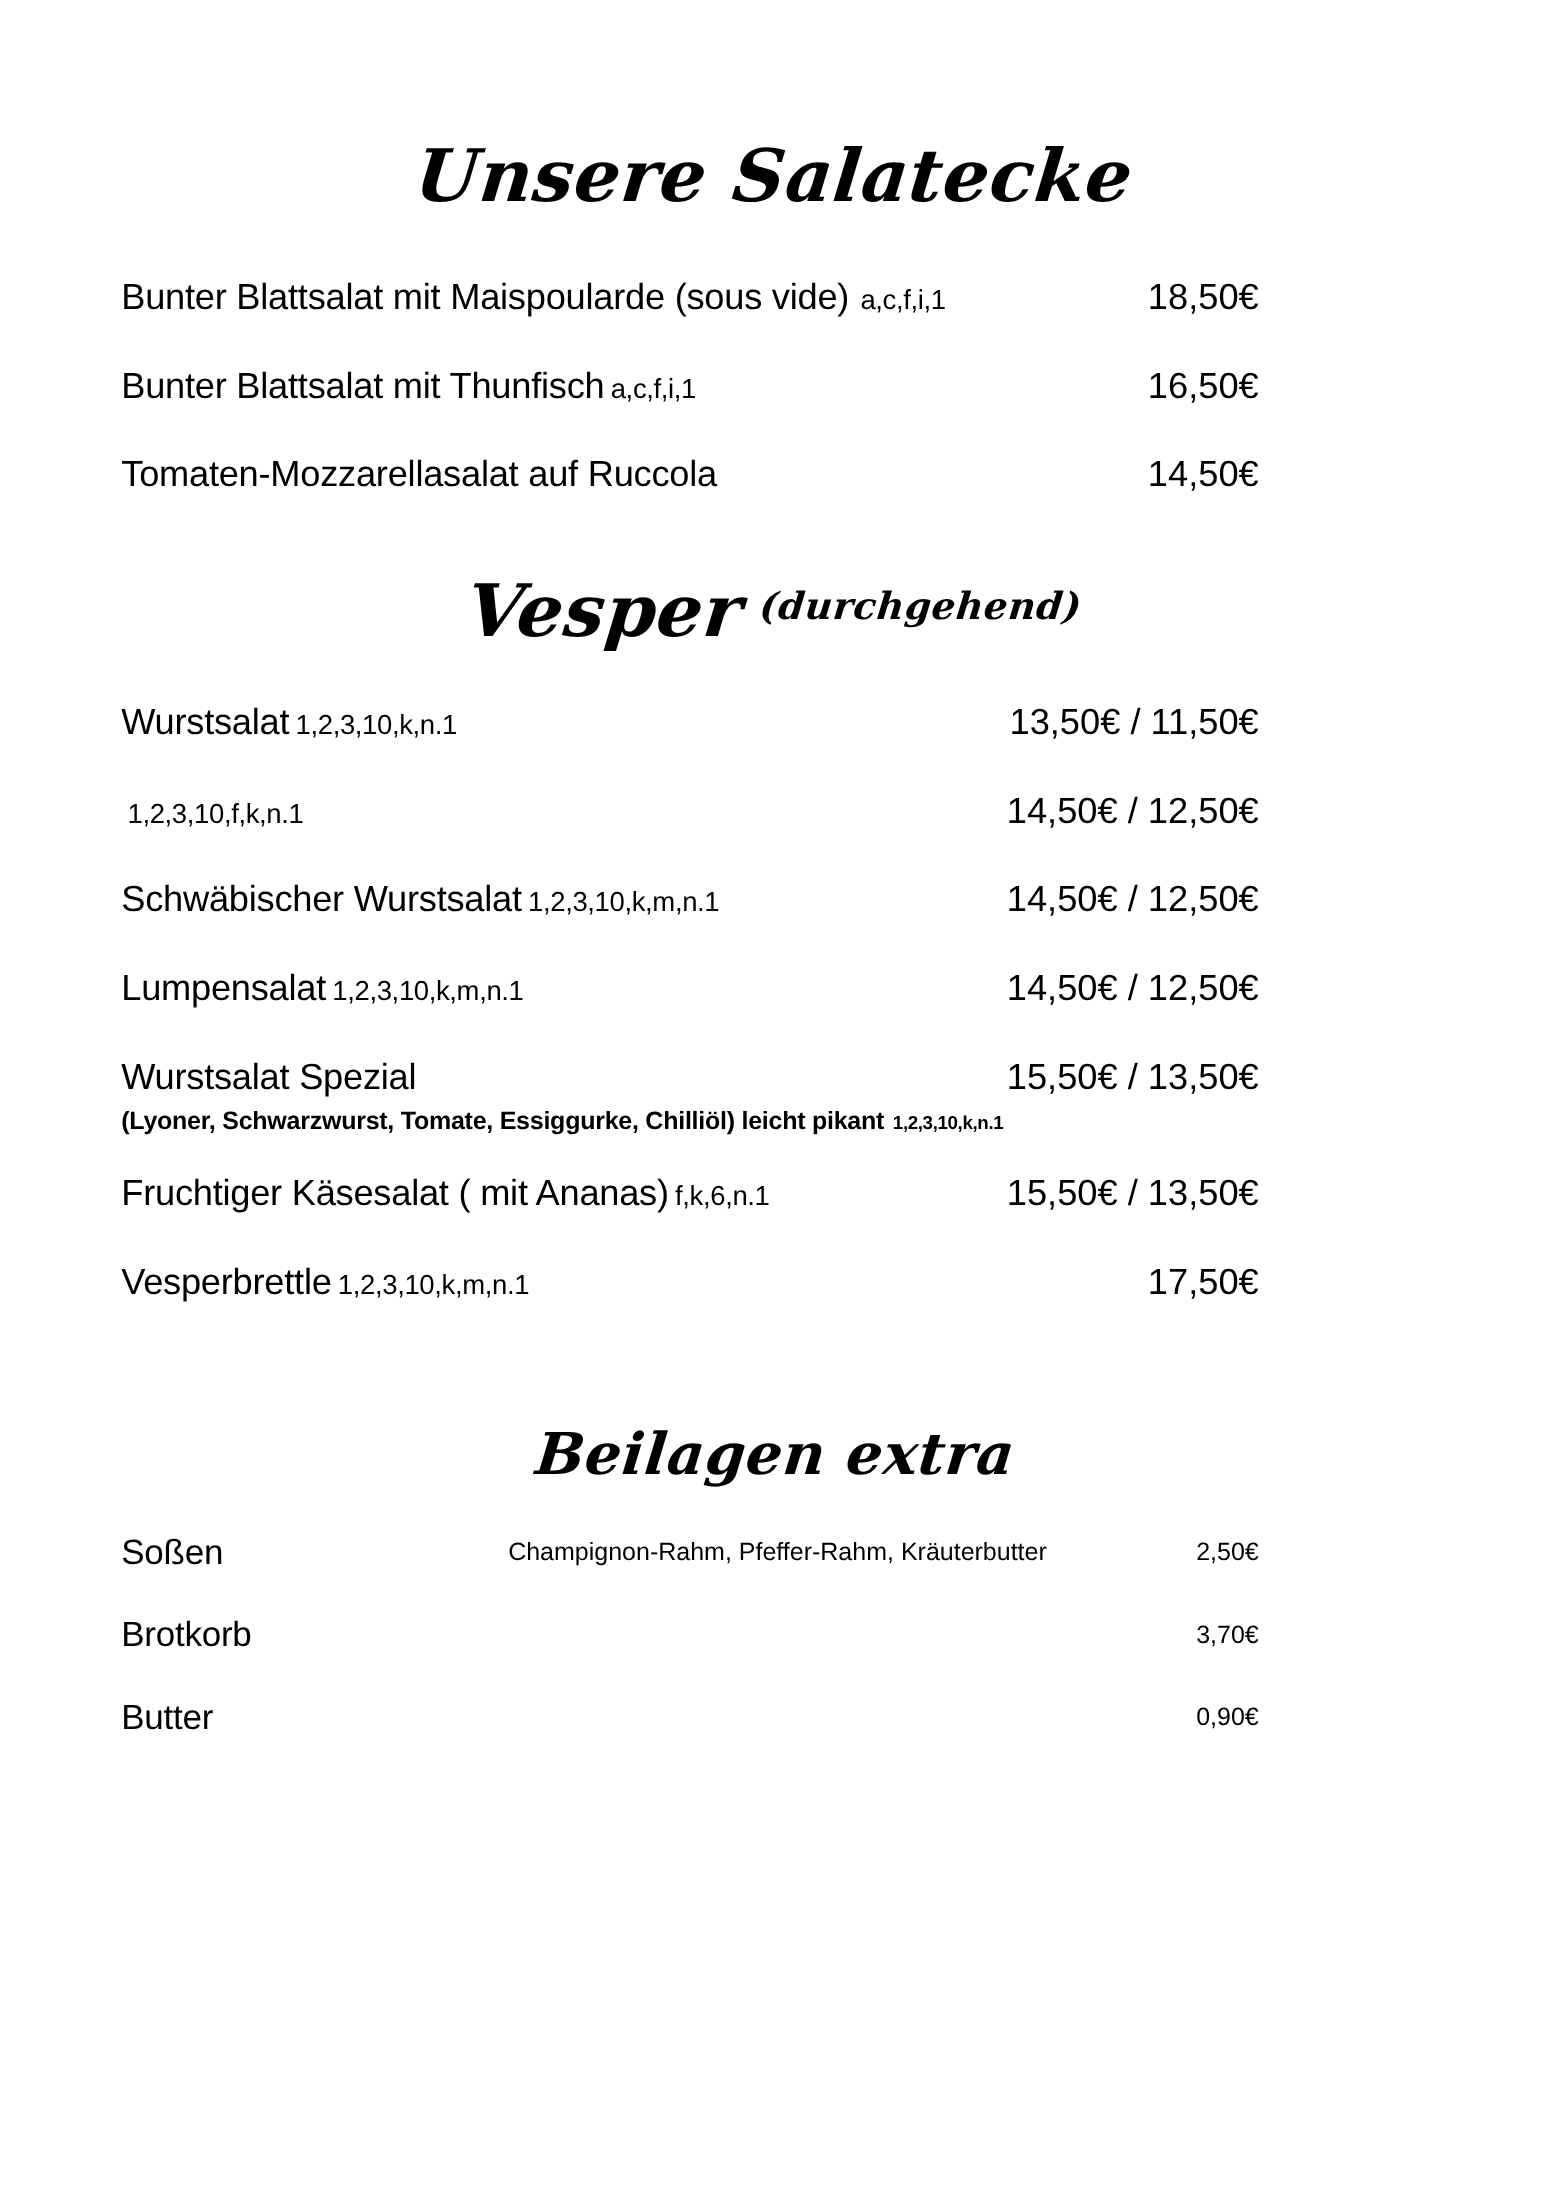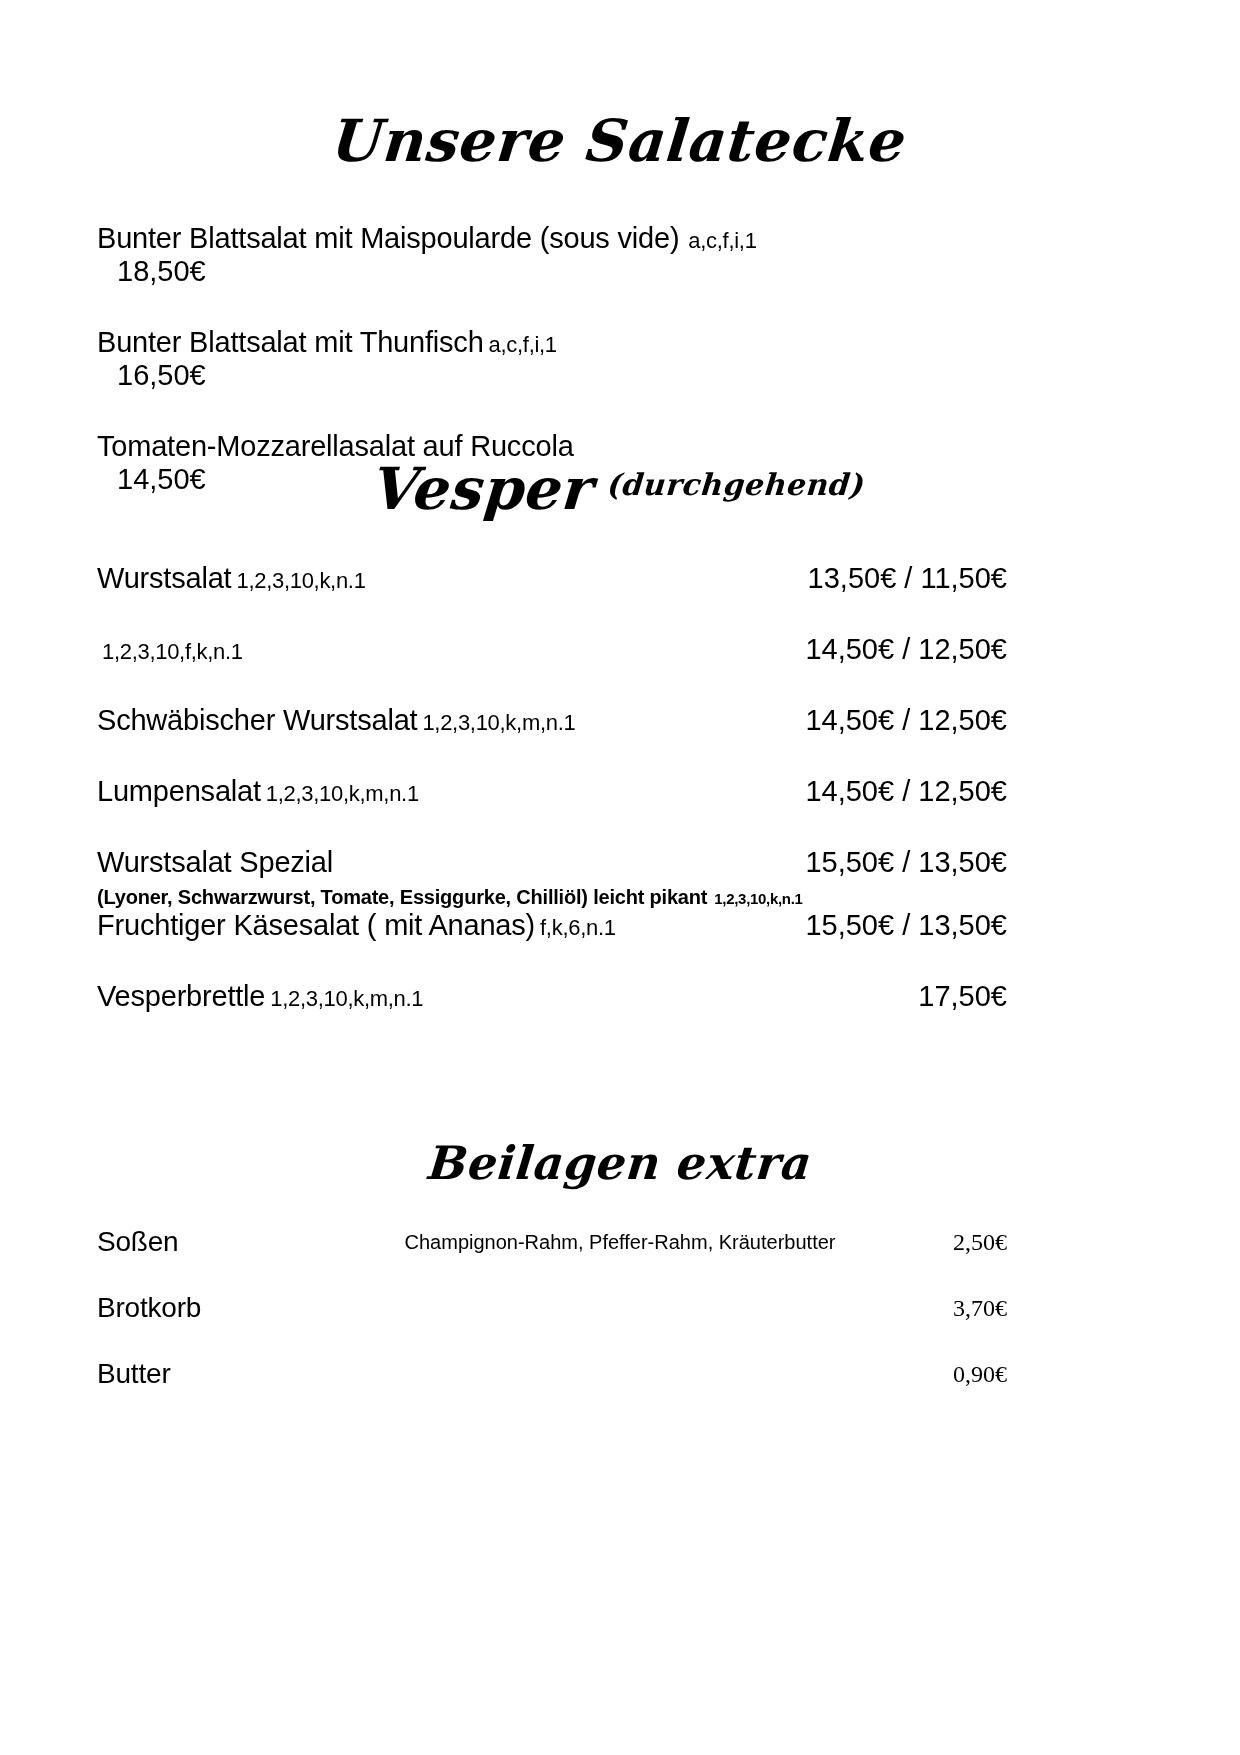--- a/index.html
+++ b/index.html
@@ -108,44 +108,44 @@
     margin-top: 7px;
     white-space: nowrap;
     font-weight: bold;
   }
   .desc .allergens {
     font-size: 15px;
     margin-left: 7px;
   }
 
   
-  #salat-items .row { margin-bottom: 38px; flex-direction: column; }
+  #salat-items .row { margin-bottom: 38px; }
   #salat-items .row:last-child { margin-bottom: 0; }
 
   #vesper-items .row { margin-bottom: 38px; }
-  #vesper-items .item-block { }
+  #vesper-items .item-block { margin-bottom: 30px; }
   #vesper-items .item-block .row { margin-bottom: 0; }
   #vesper-items > *:last-child { margin-bottom: 0; }
 
   
   #beilagen-items .row { margin-bottom: 34px; align-items: center; }
   #beilagen-items .row:last-child { margin-bottom: 15px; }
   #beilagen-items .name { font-size: 28px; }
   #beilagen-items .mid {
     font-size: 20px;
     flex: 1 1 auto;
     text-align: center;
     padding: 0 10px;
     white-space: nowrap;
   }
   #beilagen-items .left-fixed {
     flex: 0 0 210px;
     white-space: nowrap;
   }
-  #beilagen-items .price { font-size: 24px; font-family: Liberation Serif, serif; }
+  #beilagen-items .price { font-size: 20px; }
 </style>
 </head>
 <body>
 
 <div class="page">
 
   <div class="script-heading" id="heading-salat">
     <span class="main">Unsere Salatecke</span>
   </div>
 

